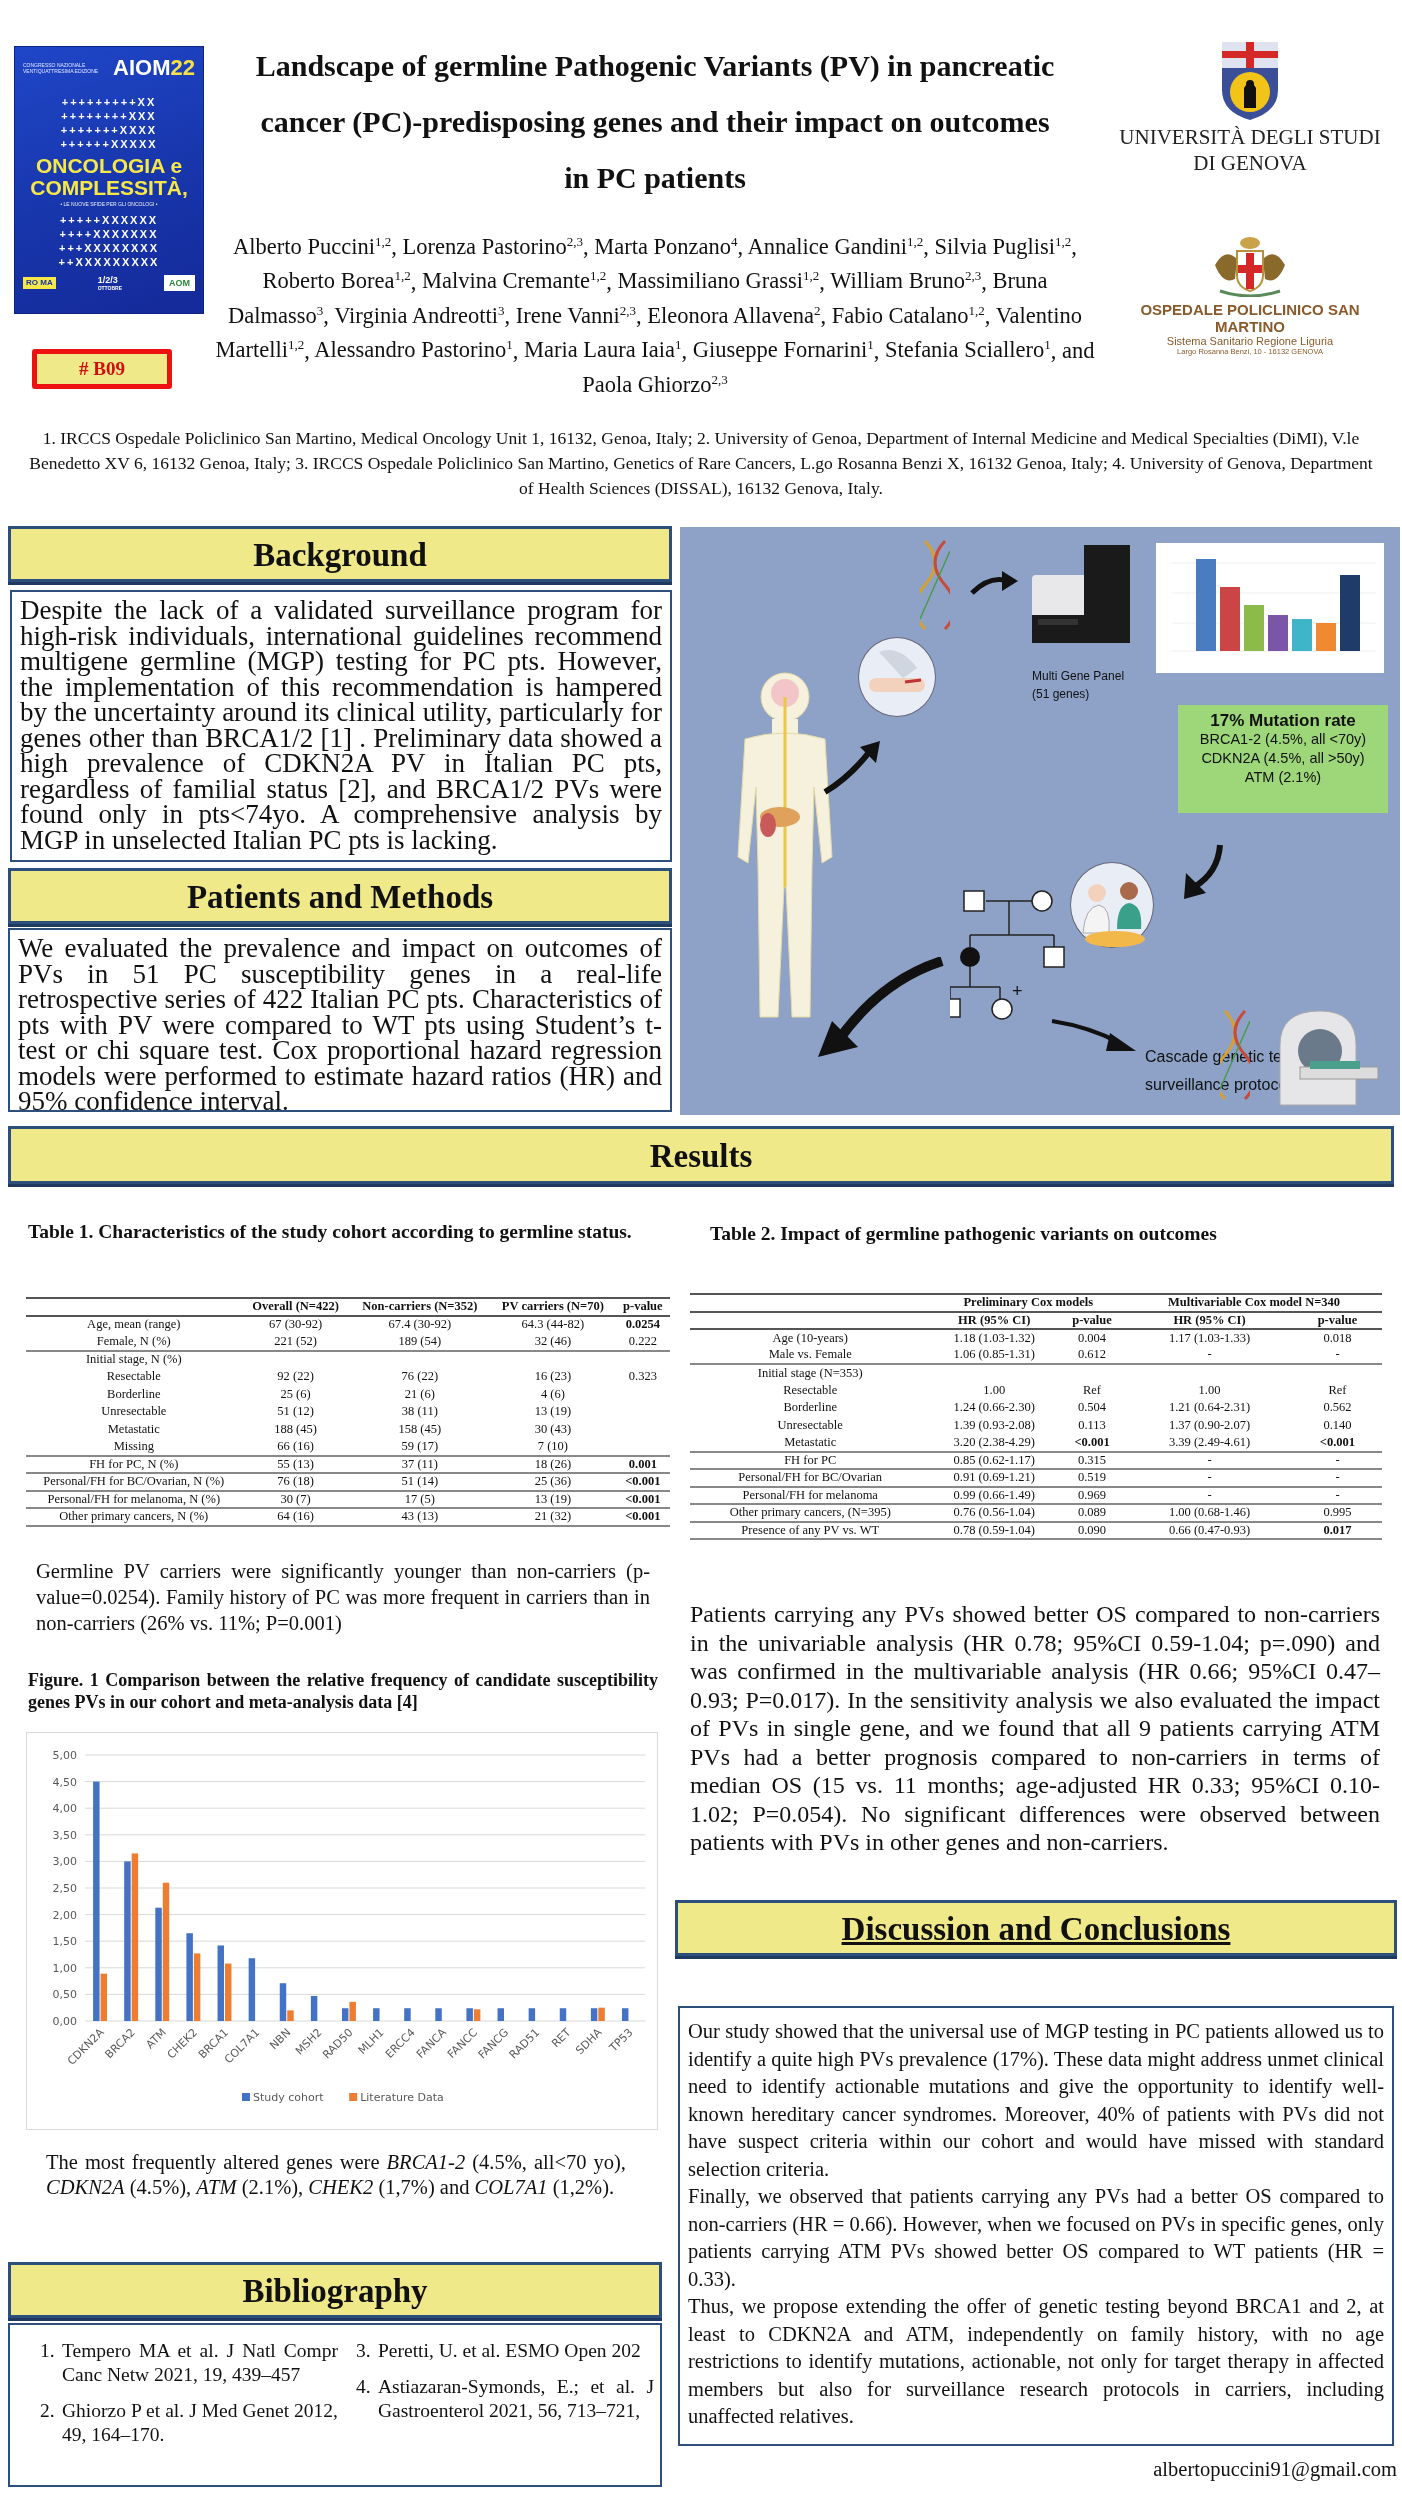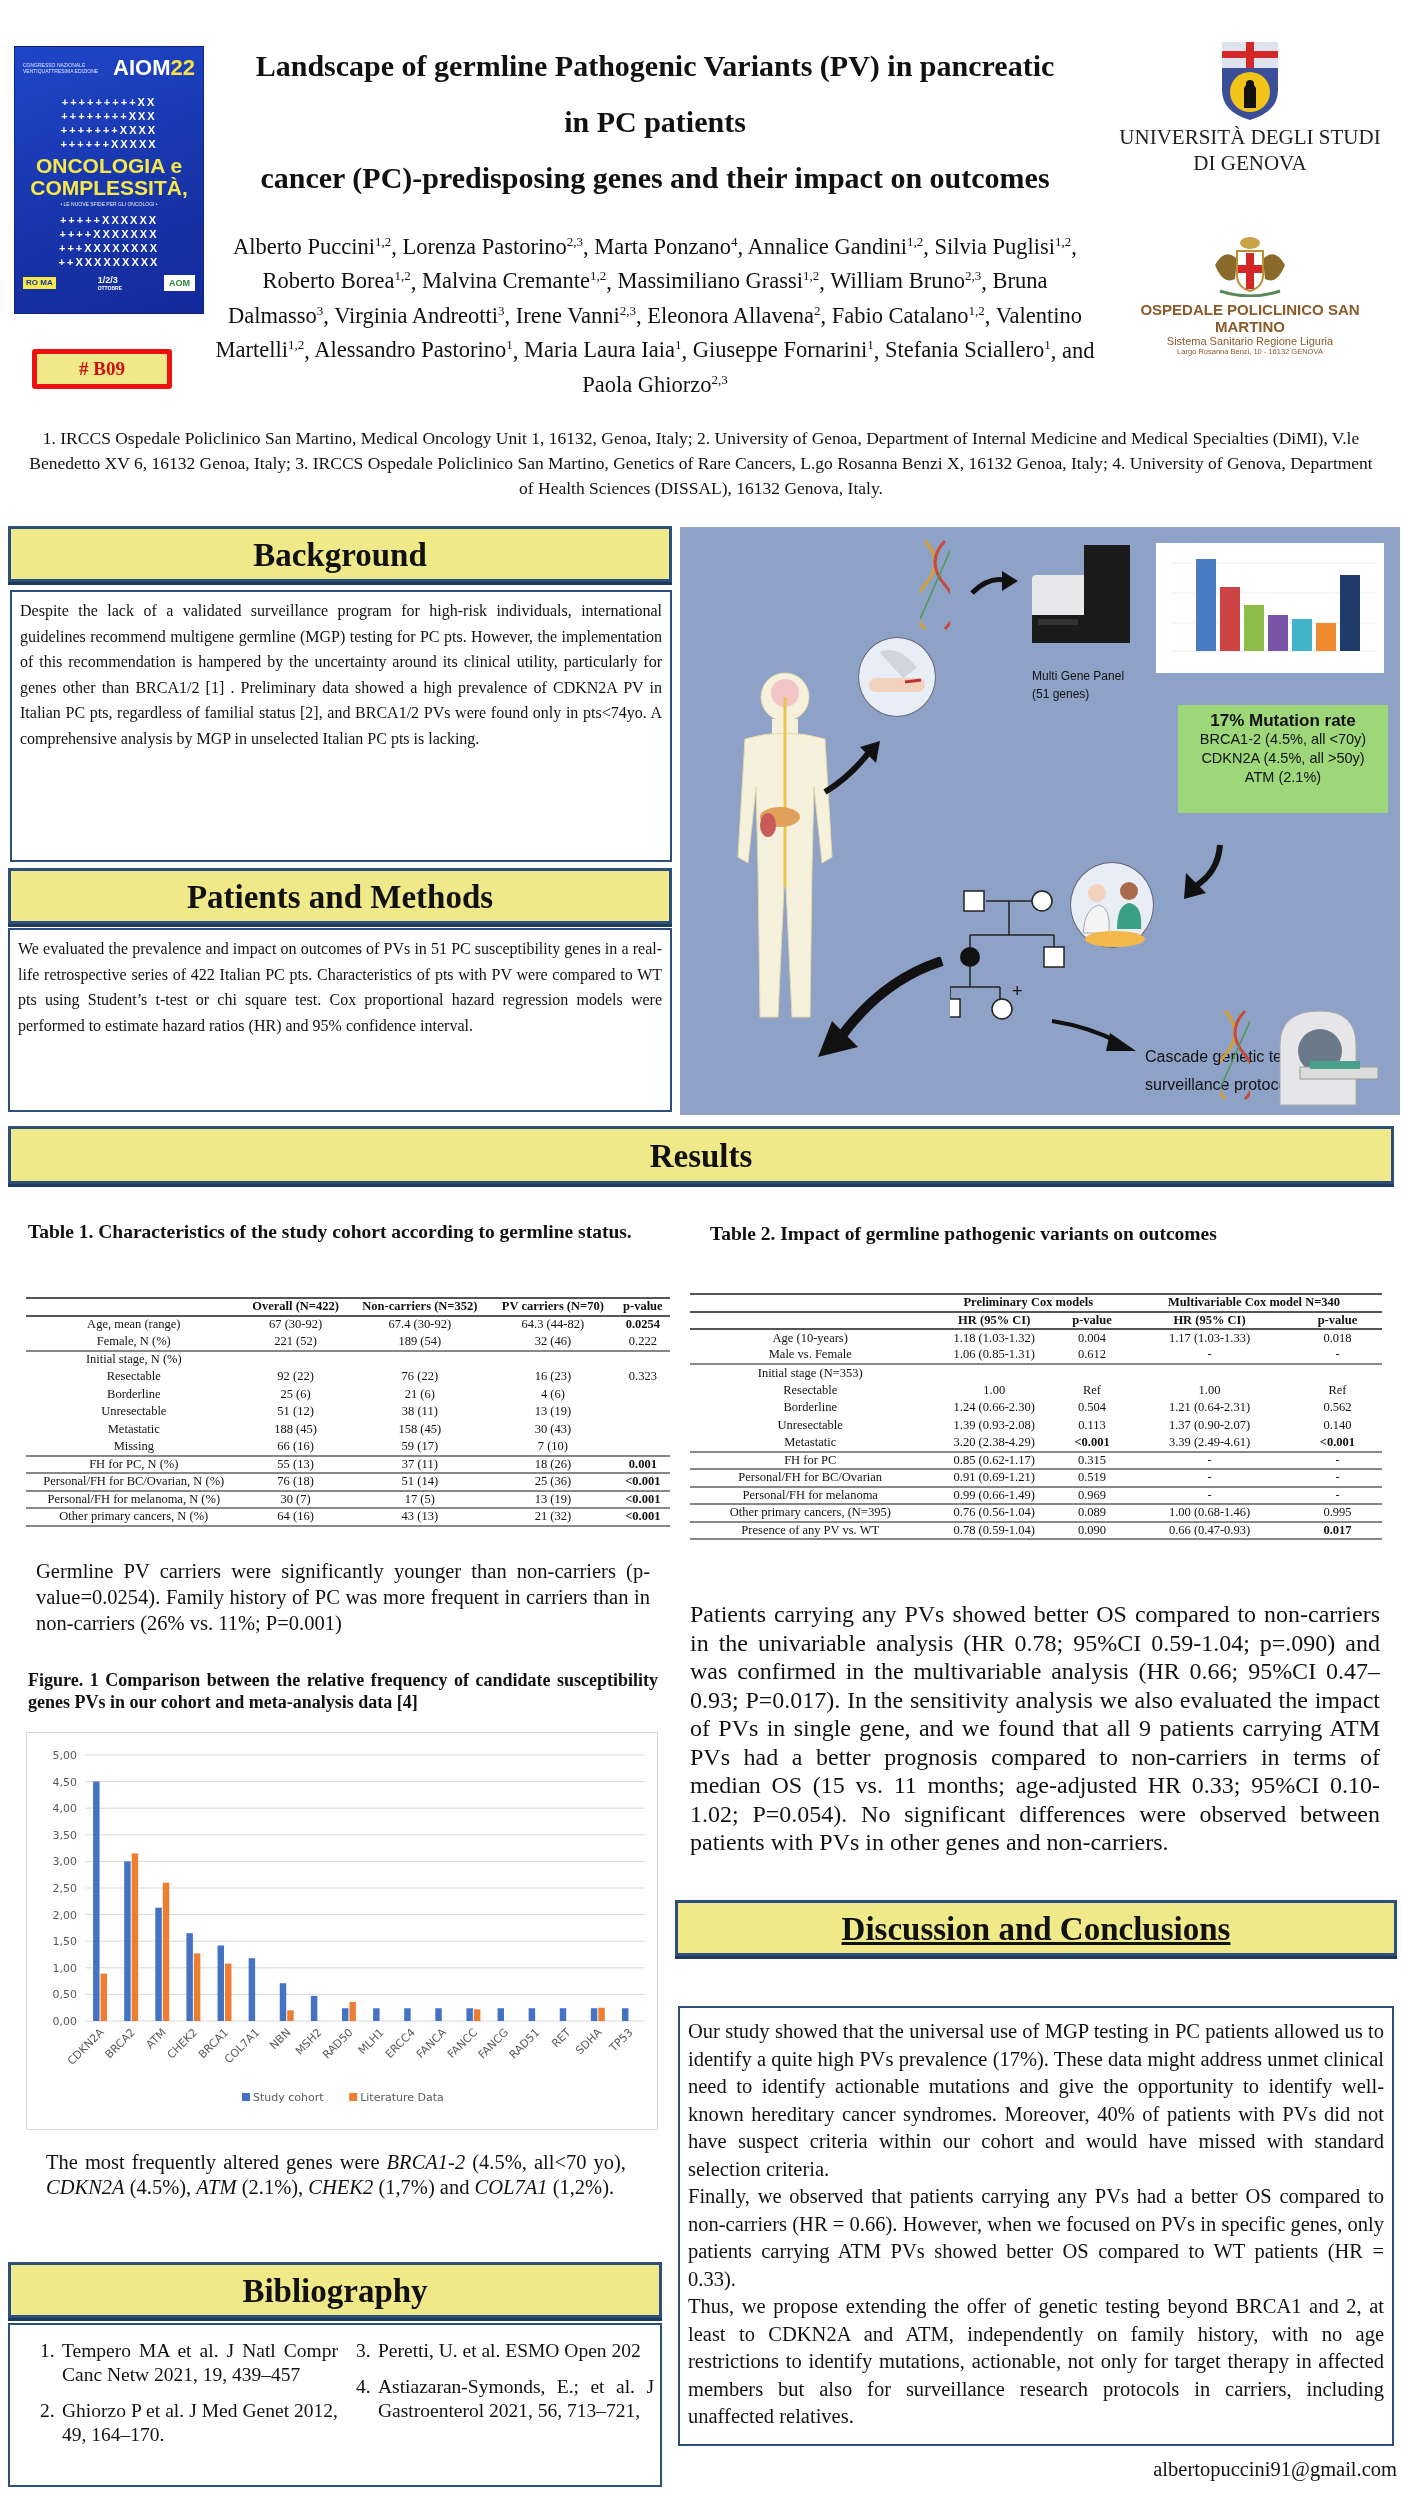--- a/index.html
+++ b/index.html
@@ -30,21 +30,21 @@
   #hsm { left: 1110px; top: 235px; width: 280px; text-align: center; font-family: "Liberation Sans", sans-serif; }
   #hsm .crest { width: 90px; height: 62px; margin: 0 auto; position: relative; }
   #hsm .l1 { color: #8a5a2a; font-weight: bold; font-size: 15px; margin-top: 4px; }
   #hsm .l2 { color: #8a5a2a; font-size: 11px; }
   #hsm .l3 { color: #8a5a2a; font-size: 7.5px; }
 
   #affil { left: 20px; top: 426px; width: 1362px; text-align: center; font-size: 17.5px; line-height: 25px; }
 
   
   .sec-head { background: #efe98a; border: 3px solid #2c4f7c; box-shadow: 0 3px 0 #1e3a5f; text-align: center; font-weight: bold; font-size: 33px; color: #111; }
-  .sec-body { border: 2px solid #2c4f7c; background: #fff; font-size: 16px; line-height: 25.5px; text-align: justify; padding: 6px 8px; }
+  .sec-body { border: 2px solid #2c4f7c; background: #fff; font-size: 27px; line-height: 25.5px; text-align: justify; padding: 6px 8px; }
 
   #bg-head { left: 8px; top: 526px; width: 664px; height: 56px; line-height: 52px; }
   #bg-body { left: 10px; top: 590px; width: 662px; height: 272px; }
   #pm-head { left: 8px; top: 868px; width: 664px; height: 56px; line-height: 52px; }
   #pm-body { left: 8px; top: 928px; width: 664px; height: 184px; }
   #res-head { left: 8px; top: 1126px; width: 1386px; height: 58px; line-height: 54px; }
   #dc-head { left: 675px; top: 1900px; width: 722px; height: 56px; line-height: 52px; text-decoration: underline; }
   #dc-body { left: 678px; top: 2006px; width: 716px; height: 440px; font-size: 20.5px; line-height: 27.5px; padding: 10px 8px; }
   #bib-head { left: 8px; top: 2262px; width: 654px; height: 56px; line-height: 52px; }
   #bib-body { left: 8px; top: 2323px; width: 654px; height: 164px; font-size: 19.5px; line-height: 24px; padding: 14px 6px 6px 30px; display: flex; gap: 18px; text-align: justify; }
@@ -120,22 +120,22 @@
         <div style="font-size:5px">OTTOBRE</div>
       </span>
     <span class="ap">AOM</span>
   </div>
 </div>
 
 <div id="badge" class="abs"># B09</div>
 
 <div id="title" class="abs">
   <div>Landscape of germline Pathogenic Variants (PV) in pancreatic</div>
+  <div>cancer (PC)-predisposing genes and their impact on outcomes</div>
   <div>in PC patients</div>
-  <div>cancer (PC)-predisposing genes and their impact on outcomes</div>
 </div>
 
 <div id="authors" class="abs"><span><span>Alberto Puccini</span><sup>1,2</sup></span>, <span><span>Lorenza Pastorino</span><sup>2,3</sup></span>, <span><span>Marta Ponzano</span><sup>4</sup></span>, <span><span>Annalice Gandini</span><sup>1,2</sup></span>, <span><span>Silvia Puglisi</span><sup>1,2</sup></span>, <span><span>Roberto Borea</span><sup>1,2</sup></span>, <span><span>Malvina Cremante</span><sup>1,2</sup></span>, <span><span>Massimiliano Grassi</span><sup>1,2</sup></span>, <span><span>William Bruno</span><sup>2,3</sup></span>, <span><span>Bruna Dalmasso</span><sup>3</sup></span>, <span><span>Virginia Andreotti</span><sup>3</sup></span>, <span><span>Irene Vanni</span><sup>2,3</sup></span>, <span><span>Eleonora Allavena</span><sup>2</sup></span>, <span><span>Fabio Catalano</span><sup>1,2</sup></span>, <span><span>Valentino Martelli</span><sup>1,2</sup></span>, <span><span>Alessandro Pastorino</span><sup>1</sup></span>, <span><span>Maria Laura Iaia</span><sup>1</sup></span>, <span><span>Giuseppe Fornarini</span><sup>1</sup></span>, <span><span>Stefania Sciallero</span><sup>1</sup></span>, and <span><span>Paola Ghiorzo</span><sup>2,3</sup></span></div>
 
 <div id="unige" class="abs">
   <div class="shield">
     <svg width="60" height="82" viewBox="0 0 60 82">
       <path d="M2 2 H58 V50 Q58 72 30 80 Q2 72 2 50 Z" fill="#3a4f98"></path>
       <rect x="2" y="2" width="56" height="26" fill="#dfe3ef"></rect>
       <rect x="2" y="11" width="56" height="7" fill="#d42828"></rect>

